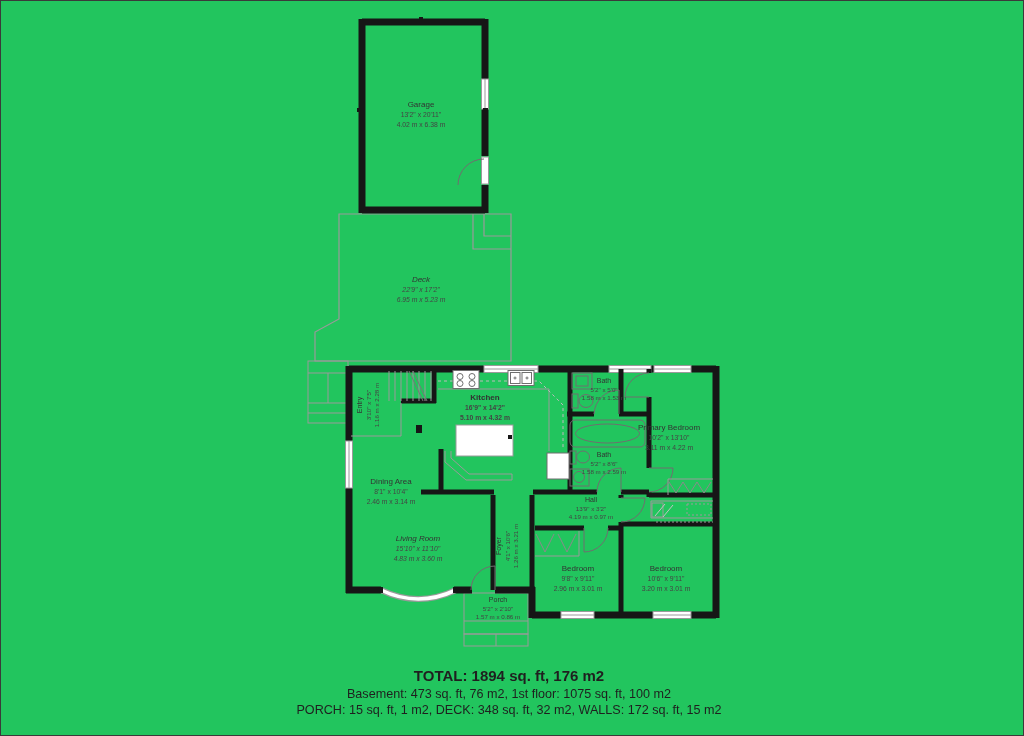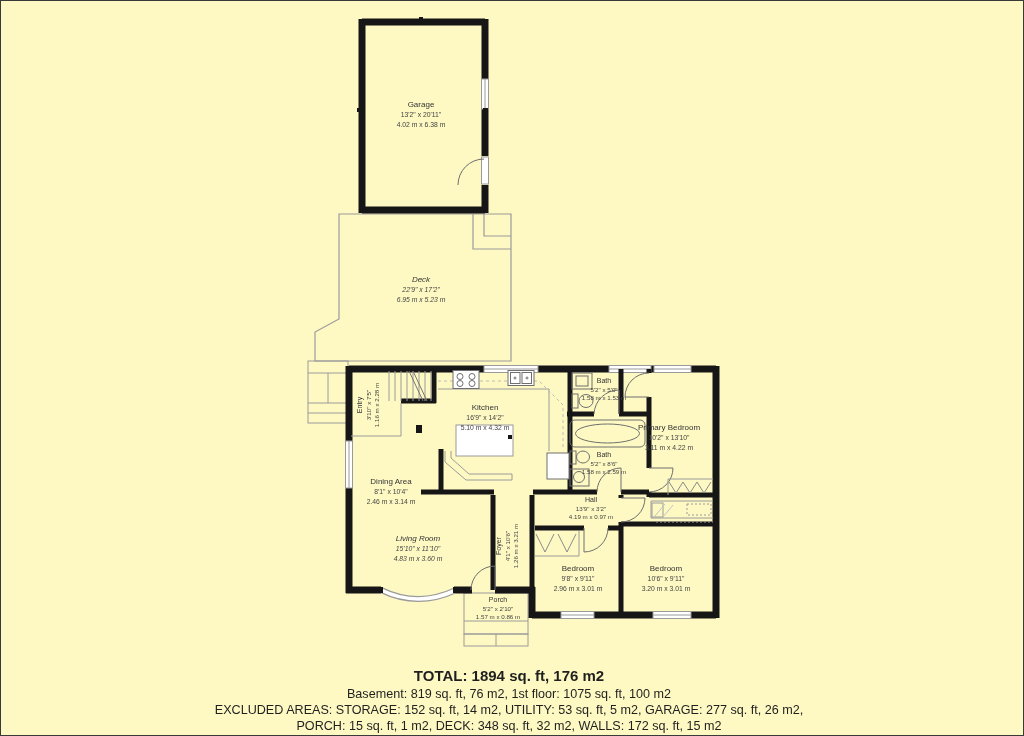--- a/index.html
+++ b/index.html
@@ -1,17 +1,17 @@
 <!DOCTYPE html>
 <html><head>
 <meta charset="utf-8">
 <style>
   html,body{margin:0;padding:0;background:#fff;}
   .screen{
-    position:relative;width:1024px;height:736px;background:#fef9c3;
+    position:relative;width:1024px;height:736px;background:#22c55e;
     box-sizing:border-box;border:1px solid #3a3a3a;overflow:hidden;
     font-family:"Liberation Sans","DejaVu Sans",sans-serif;
   }
   svg{position:absolute;left:0;top:0;}
   .room-label{
     position:absolute;text-align:center;white-space:nowrap;
     color:#3d3d3d;transform:translate(-50%,-50%);line-height:1.4;
   }
   .room-label.rot{transform:translate(-50%,-50%) rotate(-90deg);}
   .rname{font-size:8px;color:#333;}
@@ -213,21 +213,21 @@
   <div class="room-label" style="left:420px;top:288px;font-style:italic;">
     <div class="rname">Deck</div>
     <div class="rdim">22'9" x 17'2"</div>
     <div class="rdim">6.95 m x 5.23 m</div>
   </div>
   <div class="room-label rot small" style="left:368px;top:404px;">
     <div class="rname">Entry</div>
     <div class="rdim">3'10" x 7'5"</div>
     <div class="rdim">1.16 m x 2.28 m</div>
   </div>
-  <div class="room-label" style="left:484px;top:416px;">
+  <div class="room-label" style="left:484px;top:406px;font-weight:bold;">
     <div class="rname">Kitchen</div>
     <div class="rdim">16'9" x 14'2"</div>
     <div class="rdim">5.10 m x 4.32 m</div>
   </div>
   <div class="room-label" style="left:390px;top:490px;">
     <div class="rname">Dining Area</div>
     <div class="rdim">8'1" x 10'4"</div>
     <div class="rdim">2.46 m x 3.14 m</div>
   </div>
   <div class="room-label" style="left:417px;top:547px;font-style:italic;">
@@ -271,18 +271,17 @@
     <div class="rdim">3.20 m x 3.01 m</div>
   </div>
   <div class="room-label small" style="left:497px;top:608px;">
     <div class="rname">Porch</div>
     <div class="rdim">5'2" x 2'10"</div>
     <div class="rdim">1.57 m x 0.86 m</div>
   </div>
 
   <div class="summary">
     <div class="total">TOTAL: 1894 sq. ft, 176 m2</div>
-    <div class="sline">Basement: 819 sq. ft, 76 m2, 1st floor: 1075 sq. ft, 100 m2</div>
-    <div class="sline">EXCLUDED AREAS: STORAGE: 152 sq. ft, 14 m2, UTILITY: 53 sq. ft, 5 m2, GARAGE: 277 sq. ft, 26 m2,</div>
+    <div class="sline">Basement: 473 sq. ft, 76 m2, 1st floor: 1075 sq. ft, 100 m2</div>
     <div class="sline">PORCH: 15 sq. ft, 1 m2, DECK: 348 sq. ft, 32 m2, WALLS: 172 sq. ft, 15 m2</div>
   </div>
 
 </div>
 
 </body></html>

